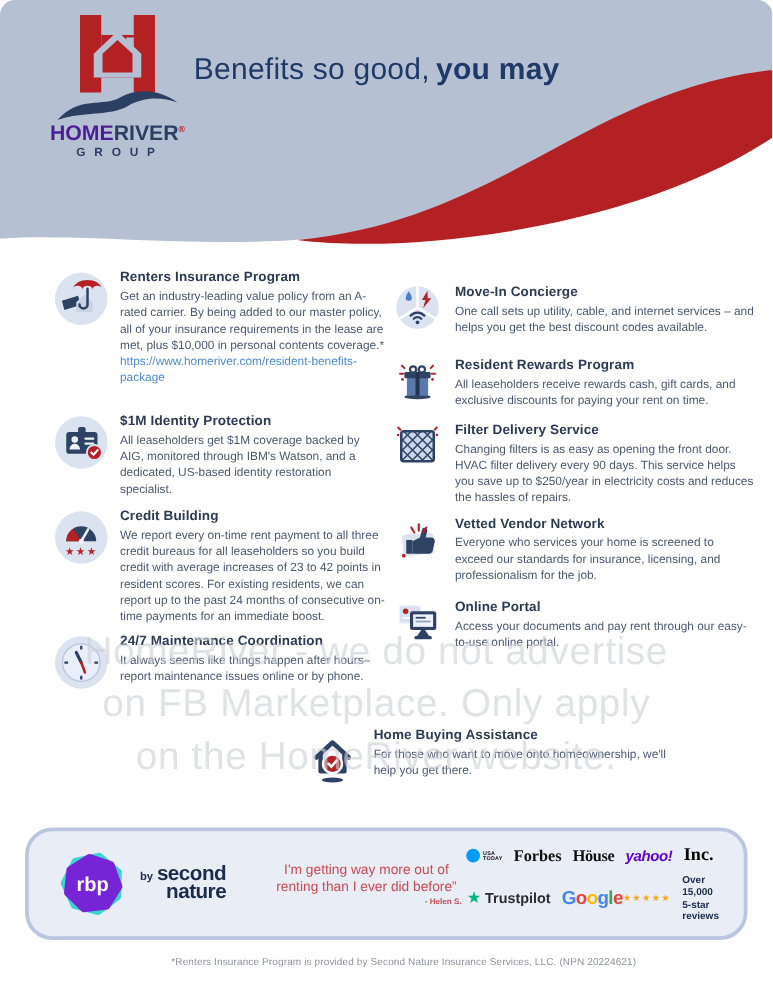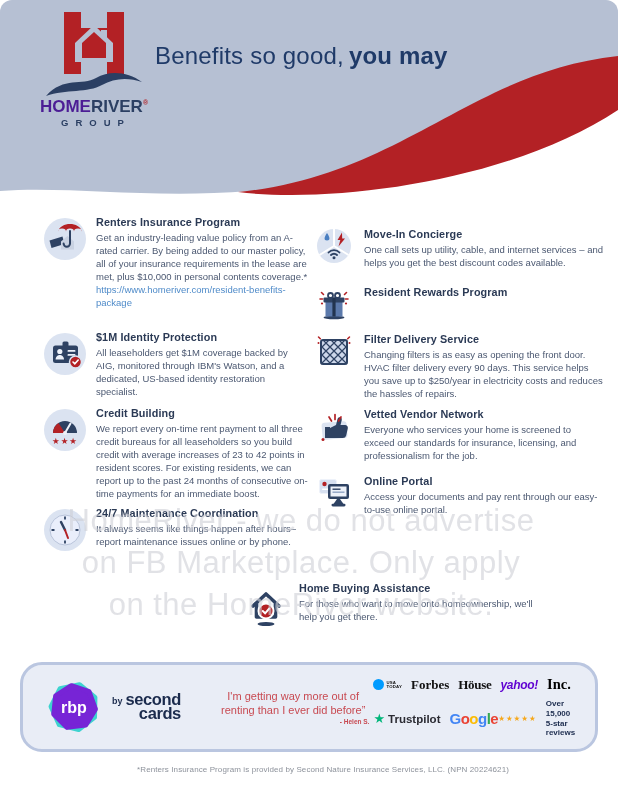--- a/index.html
+++ b/index.html
@@ -214,20 +214,21 @@
           <rect x="7.5" y="11.5" width="21" height="5" rx="1" fill="#2e4263"></rect>
           <rect x="16.4" y="11.5" width="3.2" height="19" fill="#22344f"></rect>
           <circle cx="14.5" cy="9.5" r="2.5" stroke="#2e4263" stroke-width="1.8" fill="none"></circle>
           <circle cx="21.5" cy="9.5" r="2.5" stroke="#2e4263" stroke-width="1.8" fill="none"></circle>
           <path d="M5.5 6.5 l2 2 M30.5 6.5 l-2 2 M4 13 h2.5 M32 13 h-2.5" stroke="#b32125" stroke-width="1.6" stroke-linecap="round"></path>
           <circle cx="6" cy="17.5" r="1.1" fill="#b32125"></circle>
           <circle cx="30" cy="17.5" r="1.1" fill="#b32125"></circle>
         </svg>
         <div class="txt">
           <h3>Resident Rewards Program</h3>
+          <p>All leaseholders receive rewards cash, gift cards, and exclusive discounts for paying your rent on time.</p>
         </div>
       </div>
 
       <div class="item rmb3">
         <svg class="ico" width="36" height="36" viewBox="0 0 36 36">
           <rect x="5" y="7" width="26" height="24" rx="2" fill="#cdd7ea" stroke="#2e4263" stroke-width="2"></rect>
           <path d="M5 15 L13 7 M5 23 L21 7 M5 31 L29 7 M13 31 L31 13 M21 31 L31 21 M23 7 L31 15 M15 7 L31 23 M7 7 L31 31 M5 13 L23 31 M5 21 L15 31" stroke="#2e4263" stroke-width="1.2"></path>
           <path d="M2.5 4 l1.8 1.8 M33.5 4 l-1.8 1.8" stroke="#b32125" stroke-width="1.5" stroke-linecap="round"></path>
           <circle cx="2.5" cy="10" r="1" fill="#b32125"></circle>
           <circle cx="33.5" cy="10" r="1" fill="#b32125"></circle>
@@ -296,21 +297,21 @@
     <div class="brand-block">
       <svg width="58" height="58" viewBox="0 0 58 58">
         <polygon points="29,6 47,14.7 51.4,34.1 39,49.7 19,49.7 6.6,34.1 11,14.7" fill="#3ed3d0" stroke="#3ed3d0" stroke-width="5" stroke-linejoin="round" transform="rotate(14 29 29)"></polygon>
         <polygon points="29,7.5 45.8,15.6 50,33.8 38.3,48.4 19.7,48.4 8,33.8 12.2,15.6" fill="#7724d6" stroke="#7724d6" stroke-width="5" stroke-linejoin="round" transform="rotate(-7 29 29)"></polygon>
         <text x="29" y="34.5" text-anchor="middle" class="rbp-text">rbp</text>
       </svg>
       <div class="sn">
         <span class="sn-by">by</span>
         <span class="sn-words">
           <span class="sn-w">second</span>
-          <span class="sn-w">cards</span>
+          <span class="sn-w">nature</span>
         </span>
       </div>
     </div>
 
     <div class="quote">
       <div class="quote-line">I'm getting way more out of</div>
       <div class="quote-line">renting than I ever did before”</div>
       <div class="quote-att">- Helen S.</div>
     </div>
 

